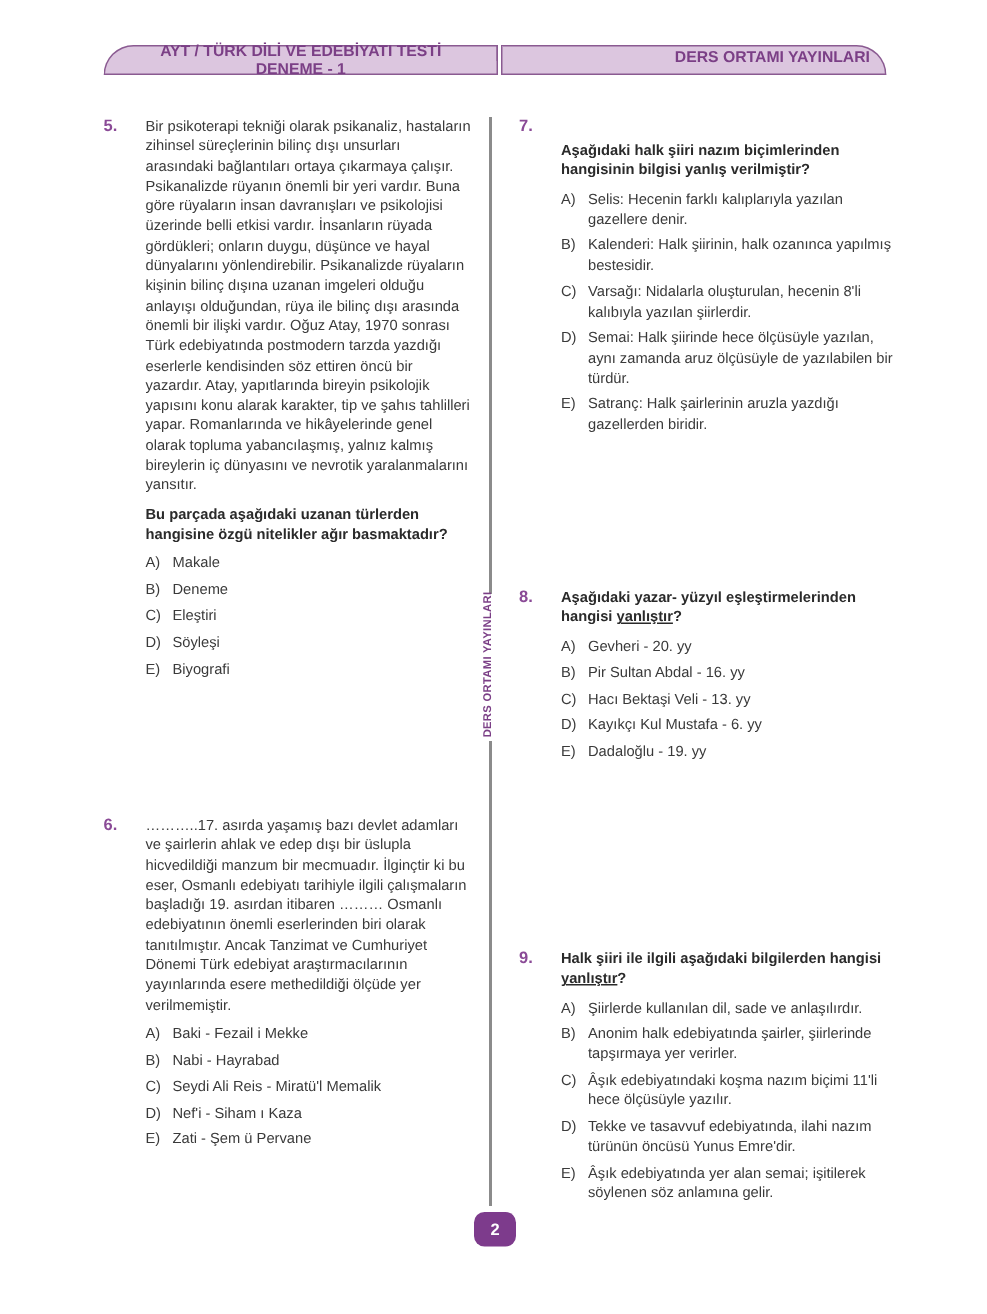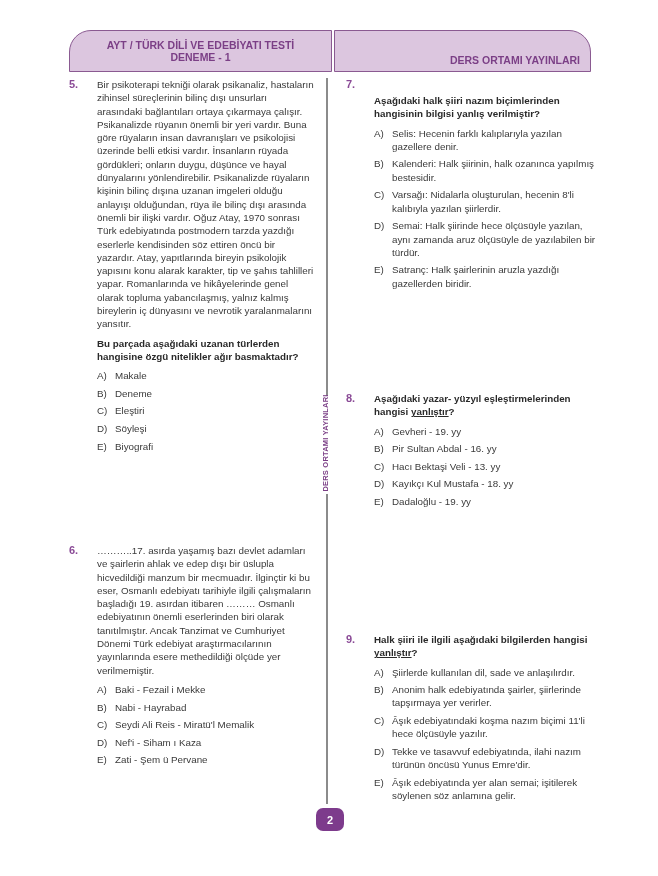--- a/index.html
+++ b/index.html
@@ -1,18 +1,18 @@
 <!DOCTYPE html>
 <html><head>
 <meta charset="utf-8">
 <style>
   html,body{margin:0;padding:0;}
   body{width:658px;height:876px;background:#ffffff;position:relative;overflow:hidden;
        font-family:"Liberation Sans",sans-serif;color:#3a3a3a;}
-  .hdr{position:absolute;top:30px;height:42px;background:#dcc6df;border:1.5px solid #8a5a91;
+  .hdr{position:absolute;top:30px;height:20px;background:#dcc6df;border:1.5px solid #8a5a91;
        box-sizing:border-box;color:#7b3f86;font-weight:bold;font-size:10.5px;}
   .hdr-left{left:69px;width:263px;border-top-left-radius:22px;text-align:center;
             display:flex;flex-direction:column;justify-content:center;line-height:12px;}
   .hdr-right{left:334px;width:257px;border-top-right-radius:22px;text-align:right;
              padding:0 10px;display:flex;align-items:flex-end;justify-content:flex-end;padding-bottom:5px;}
   .col{position:absolute;font-size:9.8px;line-height:13.3px;}
   .q{position:absolute;}
   .qnum{position:absolute;left:0;top:0;color:#8a4a96;font-weight:bold;font-size:11px;}
   .qbody{margin-left:28px;}
   .prompt{font-weight:bold;color:#2a2a2a;margin-top:6px;}
@@ -133,33 +133,33 @@
   </div>
 </div>
 
 <div class="q col" style="left:346px;top:392px;width:250px;">
   <span class="qnum">8.</span>
   <div class="qbody">
     <div class="prompt" style="margin-top:0"><span>Aşağıdaki yazar- yüzyıl eşleştirmelerinden hangisi </span><u>yanlıştır</u><span>?</span></div>
     <div class="opts">
       <div class="opt">
           <span class="lbl">A)</span>
-          <span class="txt">Gevheri - 19. yy</span>
+          <span class="txt">Gevheri - 20. yy</span>
         </div>
       <div class="opt">
           <span class="lbl">B)</span>
           <span class="txt">Pir Sultan Abdal - 16. yy</span>
         </div>
       <div class="opt">
           <span class="lbl">C)</span>
           <span class="txt">Hacı Bektaşi Veli - 13. yy</span>
         </div>
       <div class="opt">
           <span class="lbl">D)</span>
-          <span class="txt">Kayıkçı Kul Mustafa - 18. yy</span>
+          <span class="txt">Kayıkçı Kul Mustafa - 6. yy</span>
         </div>
       <div class="opt">
           <span class="lbl">E)</span>
           <span class="txt">Dadaloğlu - 19. yy</span>
         </div>
     </div>
   </div>
 </div>
 
 <div class="q col" style="left:346px;top:633px;width:250px;">

